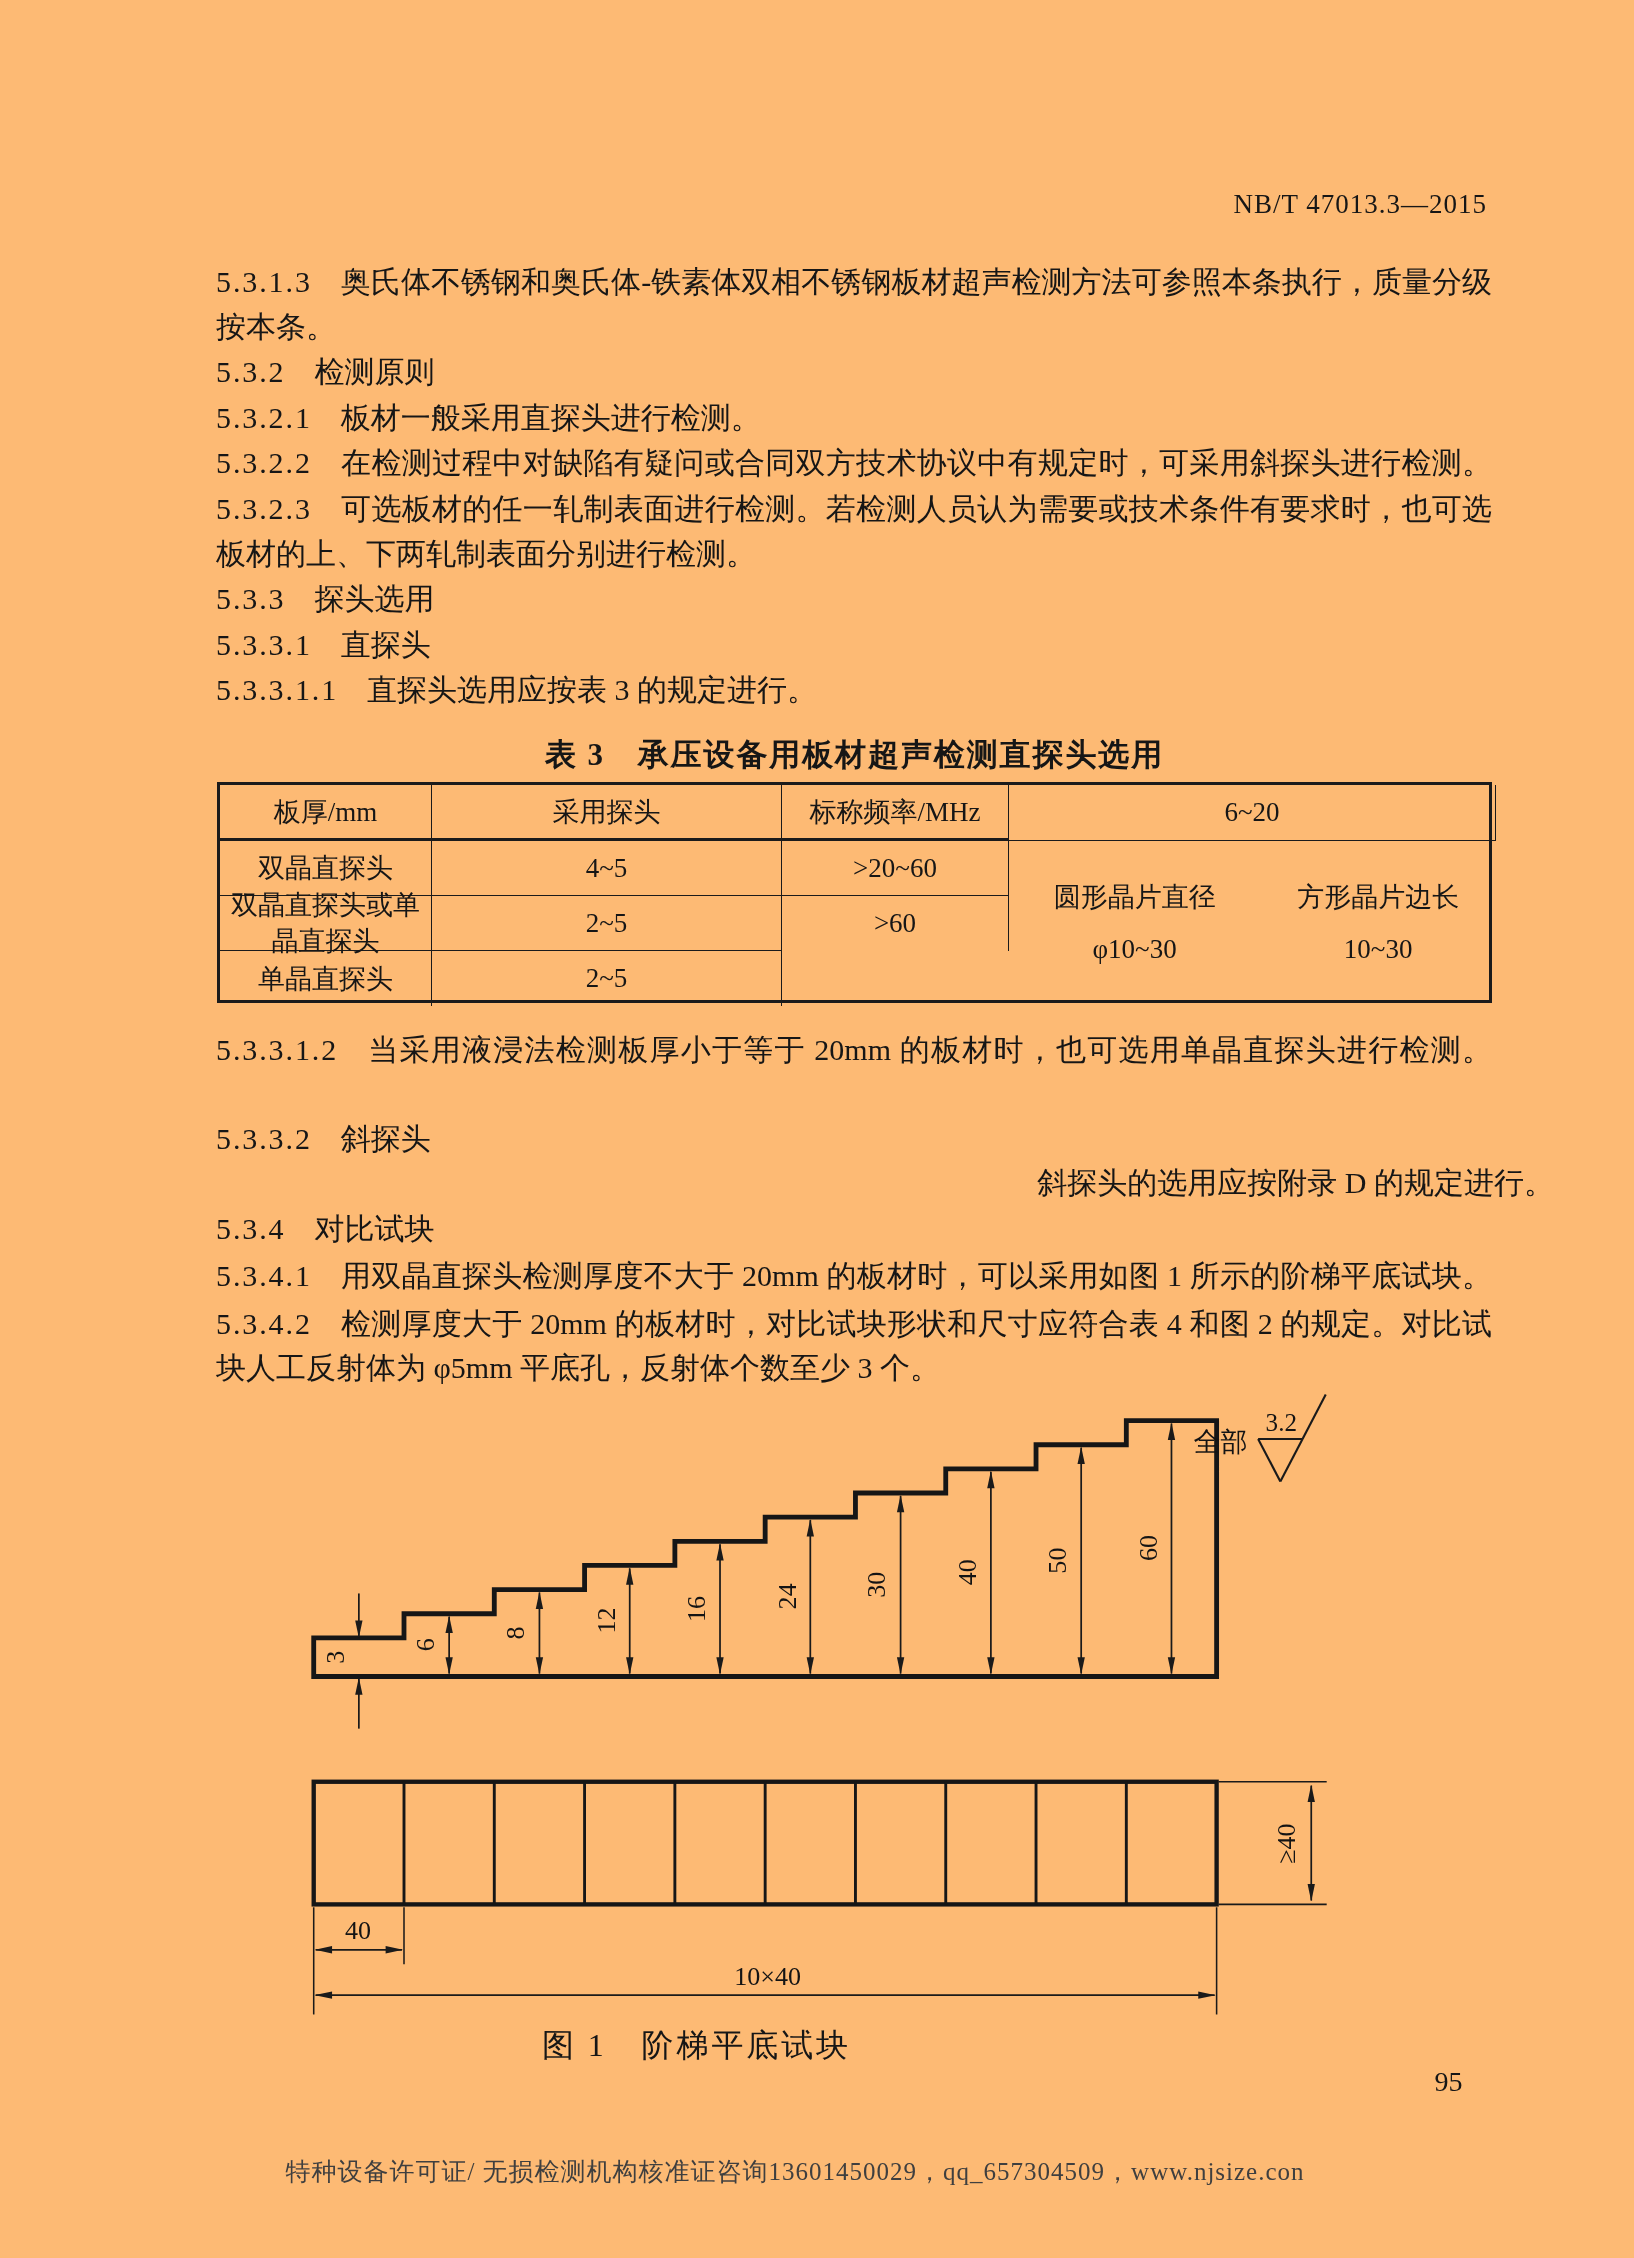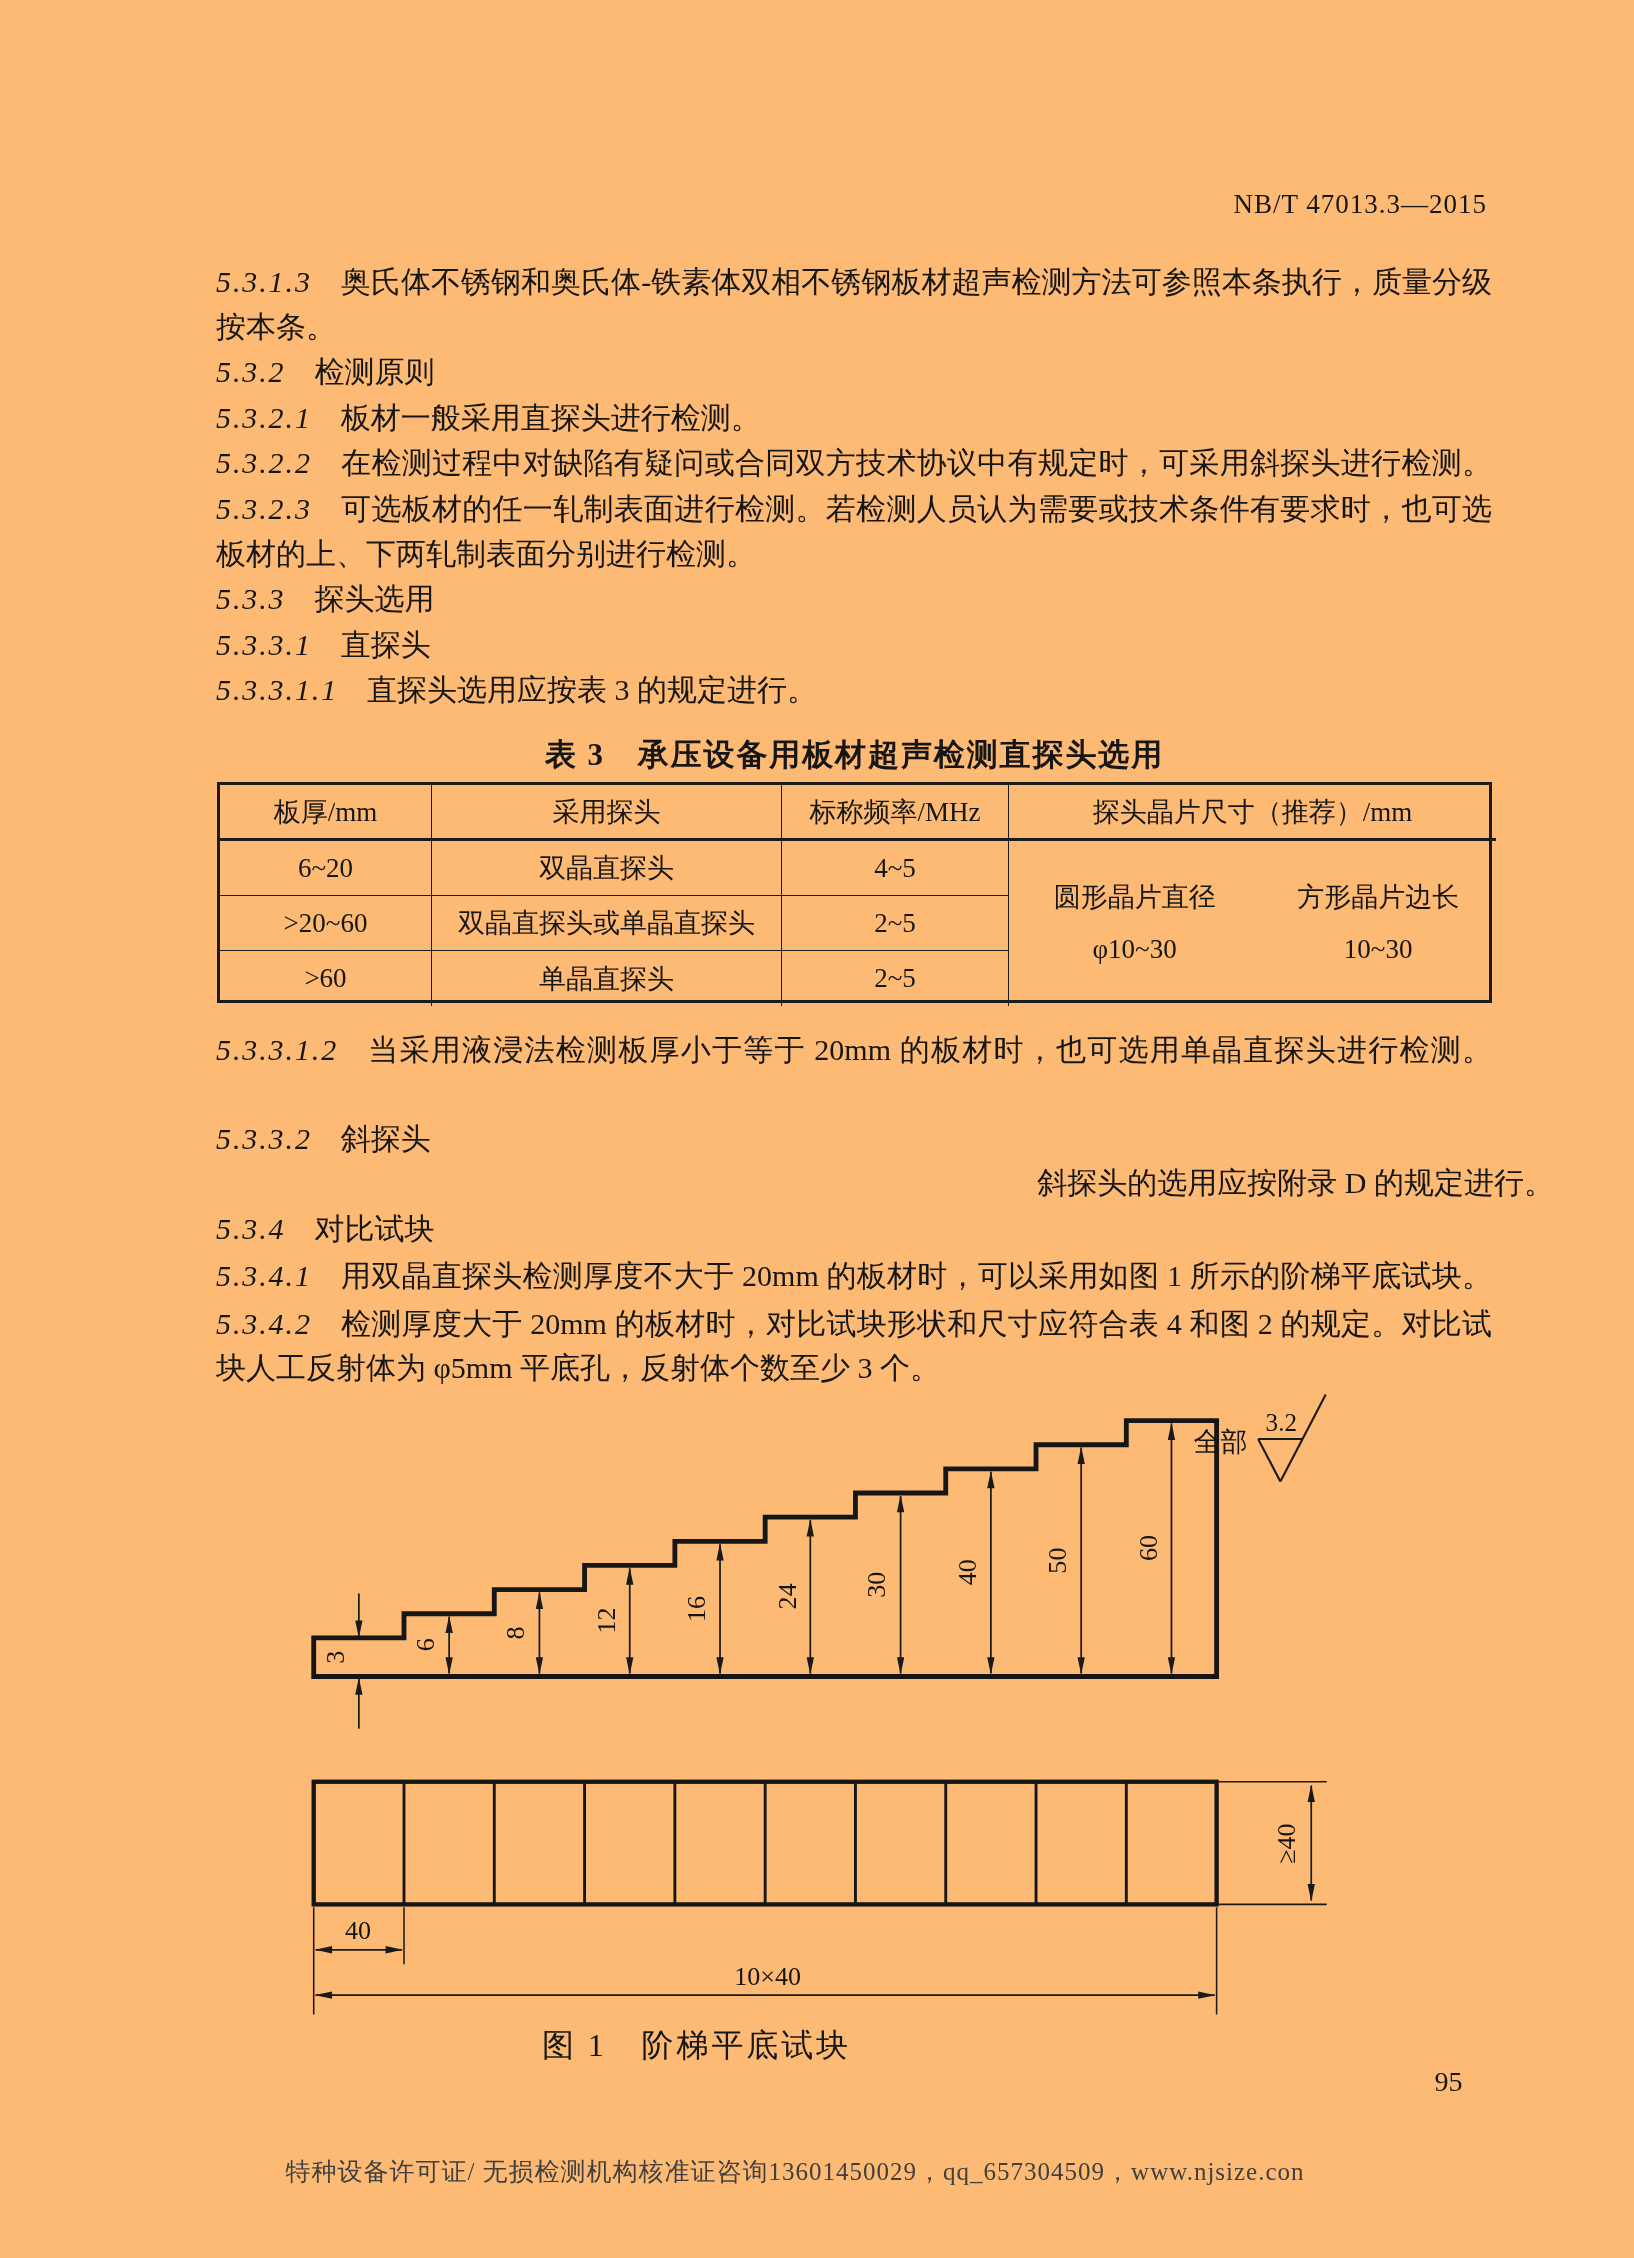--- a/index.html
+++ b/index.html
@@ -8,21 +8,21 @@
     background:#fdba74; overflow:hidden; color:#161616;
     font-family:"Liberation Serif","DejaVu Serif",serif;
   }
   .abs{position:absolute;}
   
   .std-code{top:189px; left:1004px; width:483px; text-align:right;
     font-size:27px; letter-spacing:1px;}
   
   .tline{left:216px; width:1276px; font-size:30px; line-height:42px; white-space:nowrap;}
   .just{white-space:normal; text-align:justify; text-align-last:justify;}
-  .pnum{letter-spacing:1.9px;font-style:italic;}
+  .pnum{letter-spacing:1.9px;}
   .pnum:not(:empty){margin-right:29px;}
   .indent{padding-left:62px;text-align:right;}
   
   .tbl-title{top:734px; left:217px; width:1275px; text-align:center;
     font-size:31px; font-weight:bold; letter-spacing:1.9px;}
   .tbl{
     top:782px; left:217px; width:1275px; height:221px;
     display:grid; grid-template-columns:212px 350px 227px 487px;
     grid-template-rows:56px 55px 55px 55px;
     border:3.9px solid #1b1b1b; box-sizing:border-box;
@@ -65,21 +65,20 @@
   <div class="abs tline" style="top:533px"><span class="pnum"></span><span>板材的上、下两轧制表面分别进行检测。</span></div>
   <div class="abs tline" style="top:578px"><span class="pnum">5.3.3</span><span>探头选用</span></div>
   <div class="abs tline" style="top:624px"><span class="pnum">5.3.3.1</span><span>直探头</span></div>
   <div class="abs tline" style="top:669px"><span class="pnum">5.3.3.1.1</span><span>直探头选用应按表 3 的规定进行。</span></div>
 
   <div class="abs tbl-title">表 3　承压设备用板材超声检测直探头选用</div>
   <div class="abs tbl">
     <div class="cell hd">板厚/mm</div>
     <div class="cell hd">采用探头</div>
     <div class="cell hd">标称频率/MHz</div>
-    <div class="cell hd lastcol">探头晶片尺寸（推荐）/mm</div>
 
     <div class="cell">6~20</div>
     <div class="cell">双晶直探头</div>
     <div class="cell">4~5</div>
     <div class="cell merged">
       <div>圆形晶片直径 φ10~30</div>
       <div>方形晶片边长 10~30</div>
     </div>
 
     <div class="cell">&gt;20~60</div>

